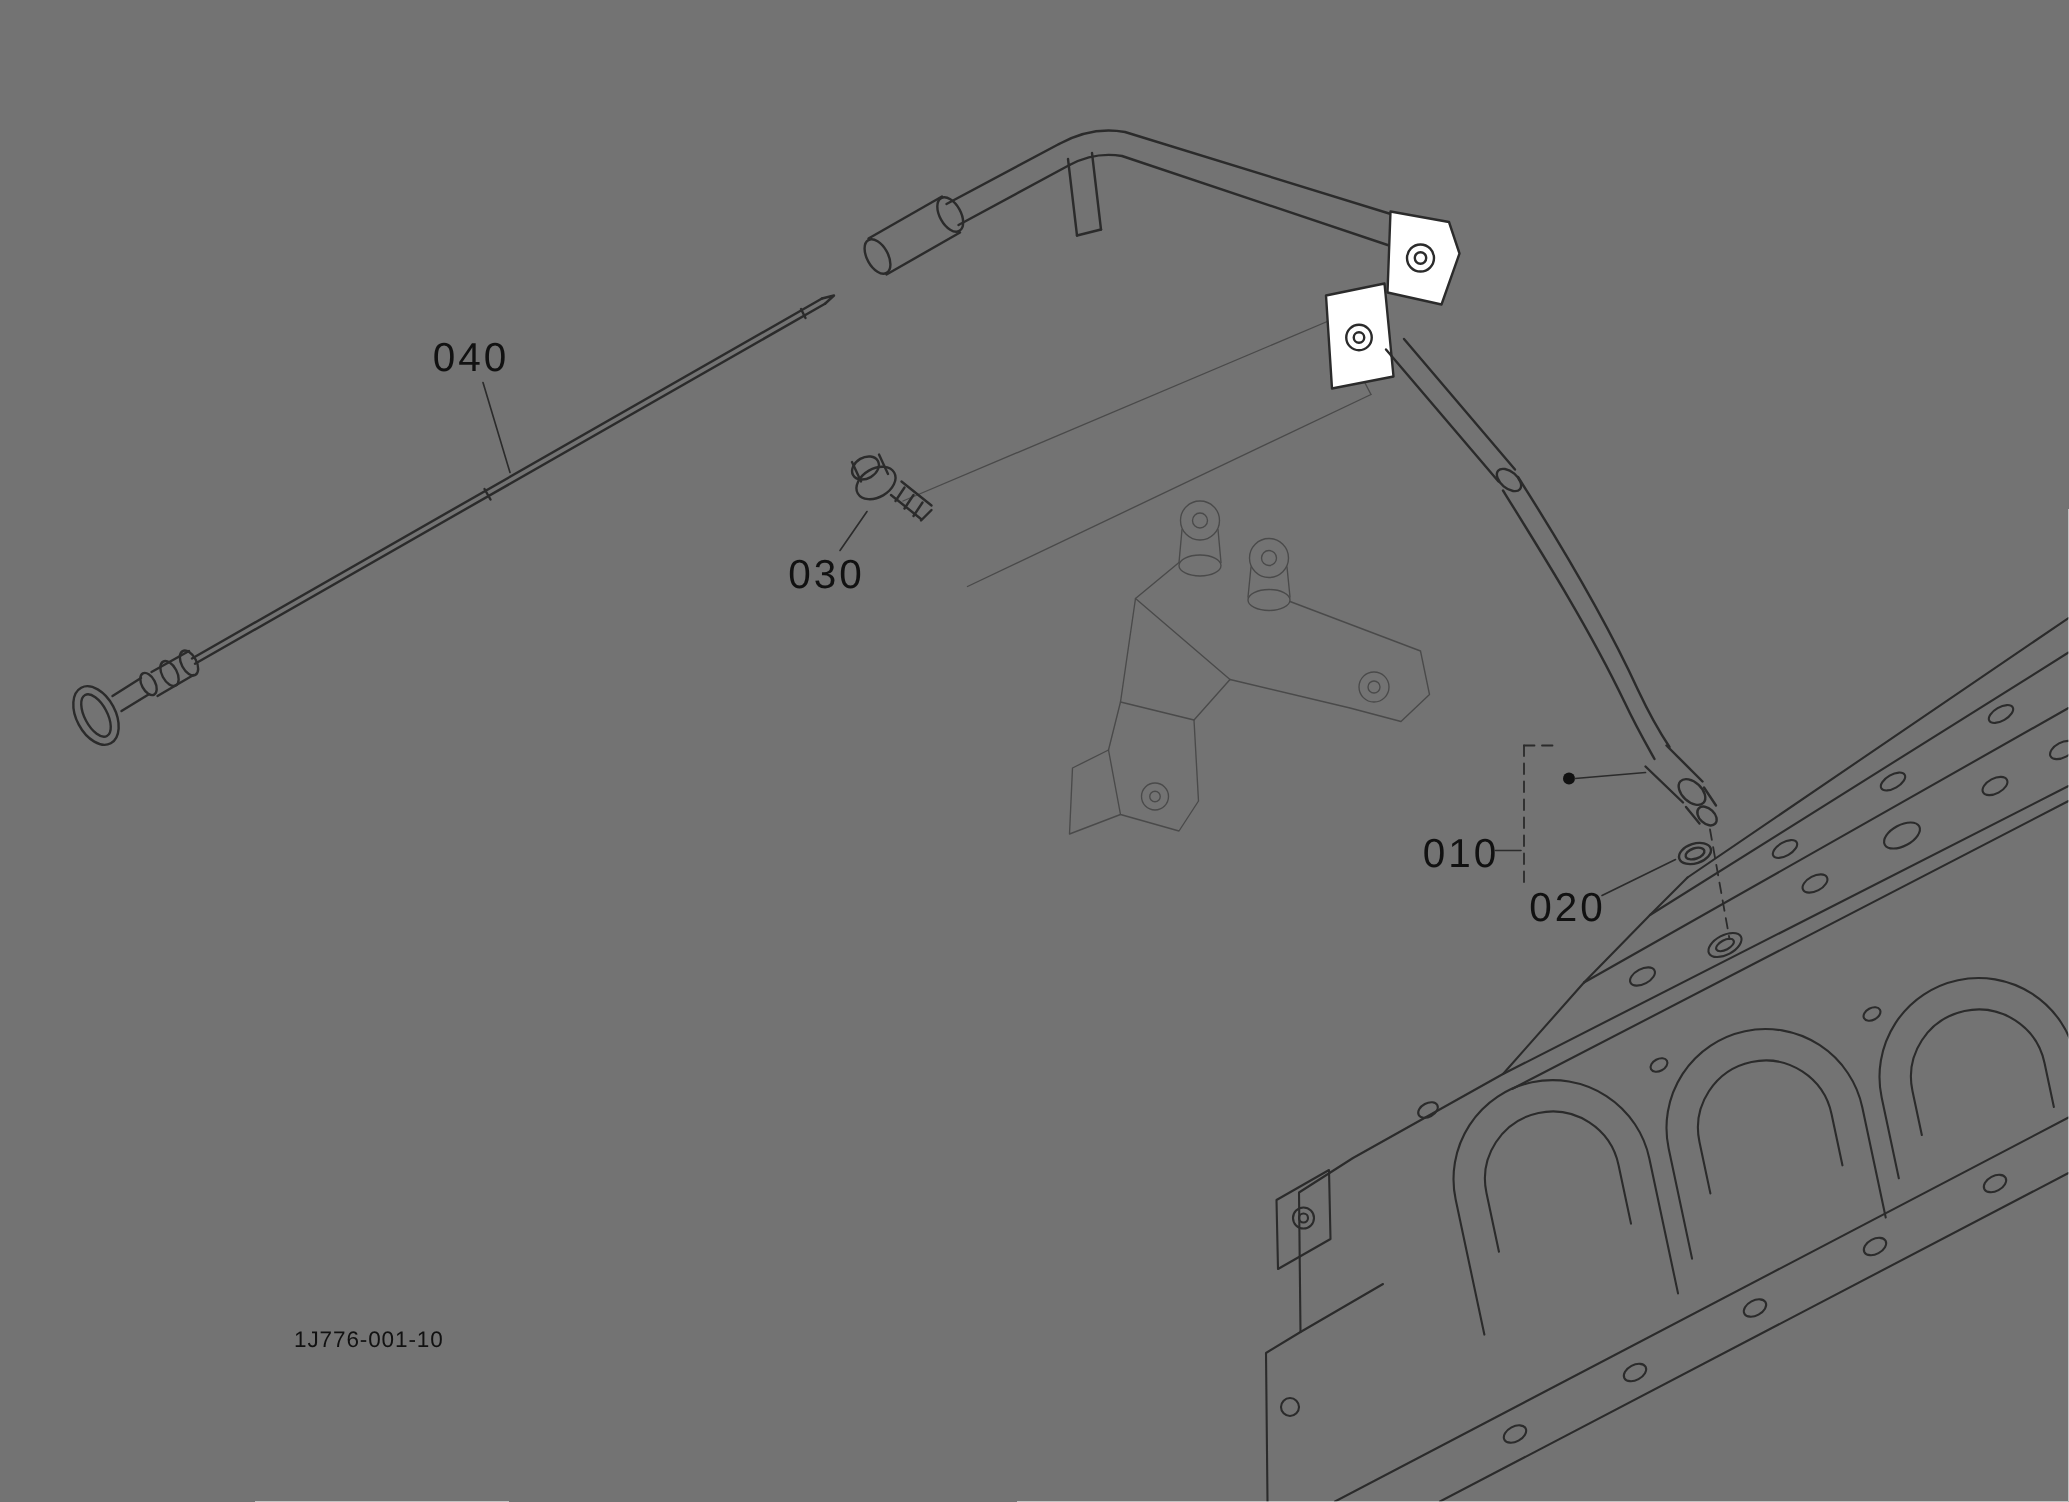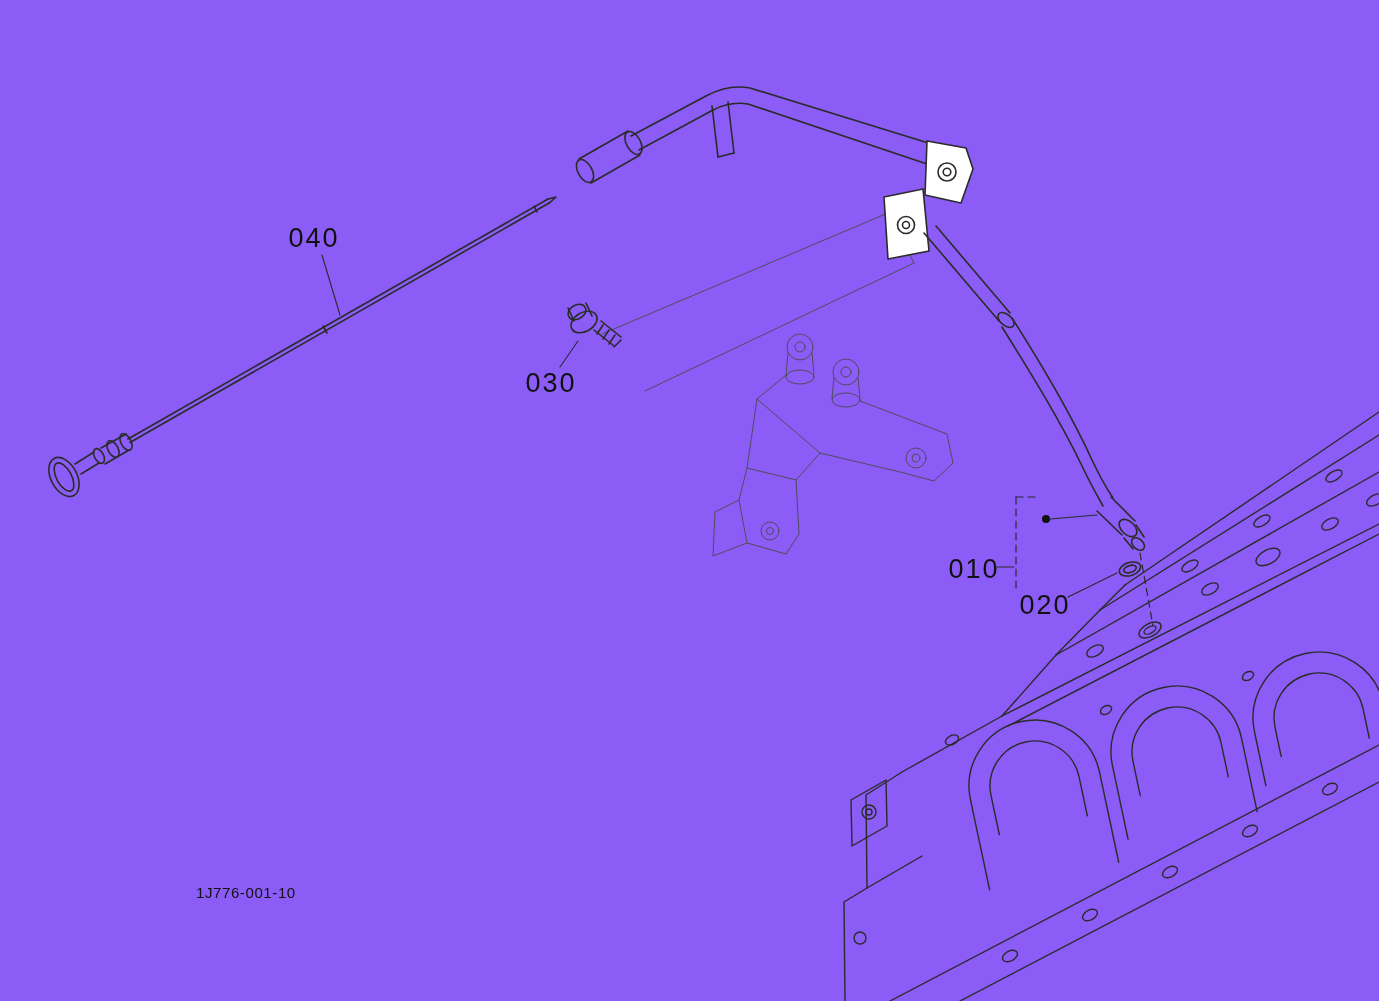--- a/index.html
+++ b/index.html
@@ -1,16 +1,16 @@
 <!DOCTYPE html>
 <html><head>
 <meta charset="utf-8">
 <style>
   html,body{margin:0;padding:0;background:#ffffff;}
-  .canvas{position:relative;width:1379px;height:1001px;background:#8b5cf6;overflow:hidden;
+  .canvas{position:relative;width:1379px;height:1001px;background:#737373;overflow:hidden;
           font-family:"Liberation Sans", sans-serif;}
   svg{display:block;}
   .s16{stroke:#2b2b2b;stroke-width:1.6;fill:none;stroke-linecap:round;stroke-linejoin:round;}
   .s14{stroke:#2b2b2b;stroke-width:1.4;fill:none;stroke-linecap:round;stroke-linejoin:round;}
   .s09{stroke:#4a4a4a;stroke-width:0.9;fill:none;stroke-linecap:round;stroke-linejoin:round;}
   .dash{stroke:#2b2b2b;stroke-width:1.2;fill:none;stroke-dasharray:7 5;stroke-linecap:round;}
   .lead{stroke:#2b2b2b;stroke-width:1.1;fill:none;stroke-linecap:round;}
   .white{fill:#ffffff;stroke:#2b2b2b;stroke-width:1.6;stroke-linejoin:round;}
   .dotfill{fill:#111111;stroke:none;}
   text.callout{font-size:27px;fill:#111111;letter-spacing:2px;font-family:"Liberation Sans",sans-serif;}

